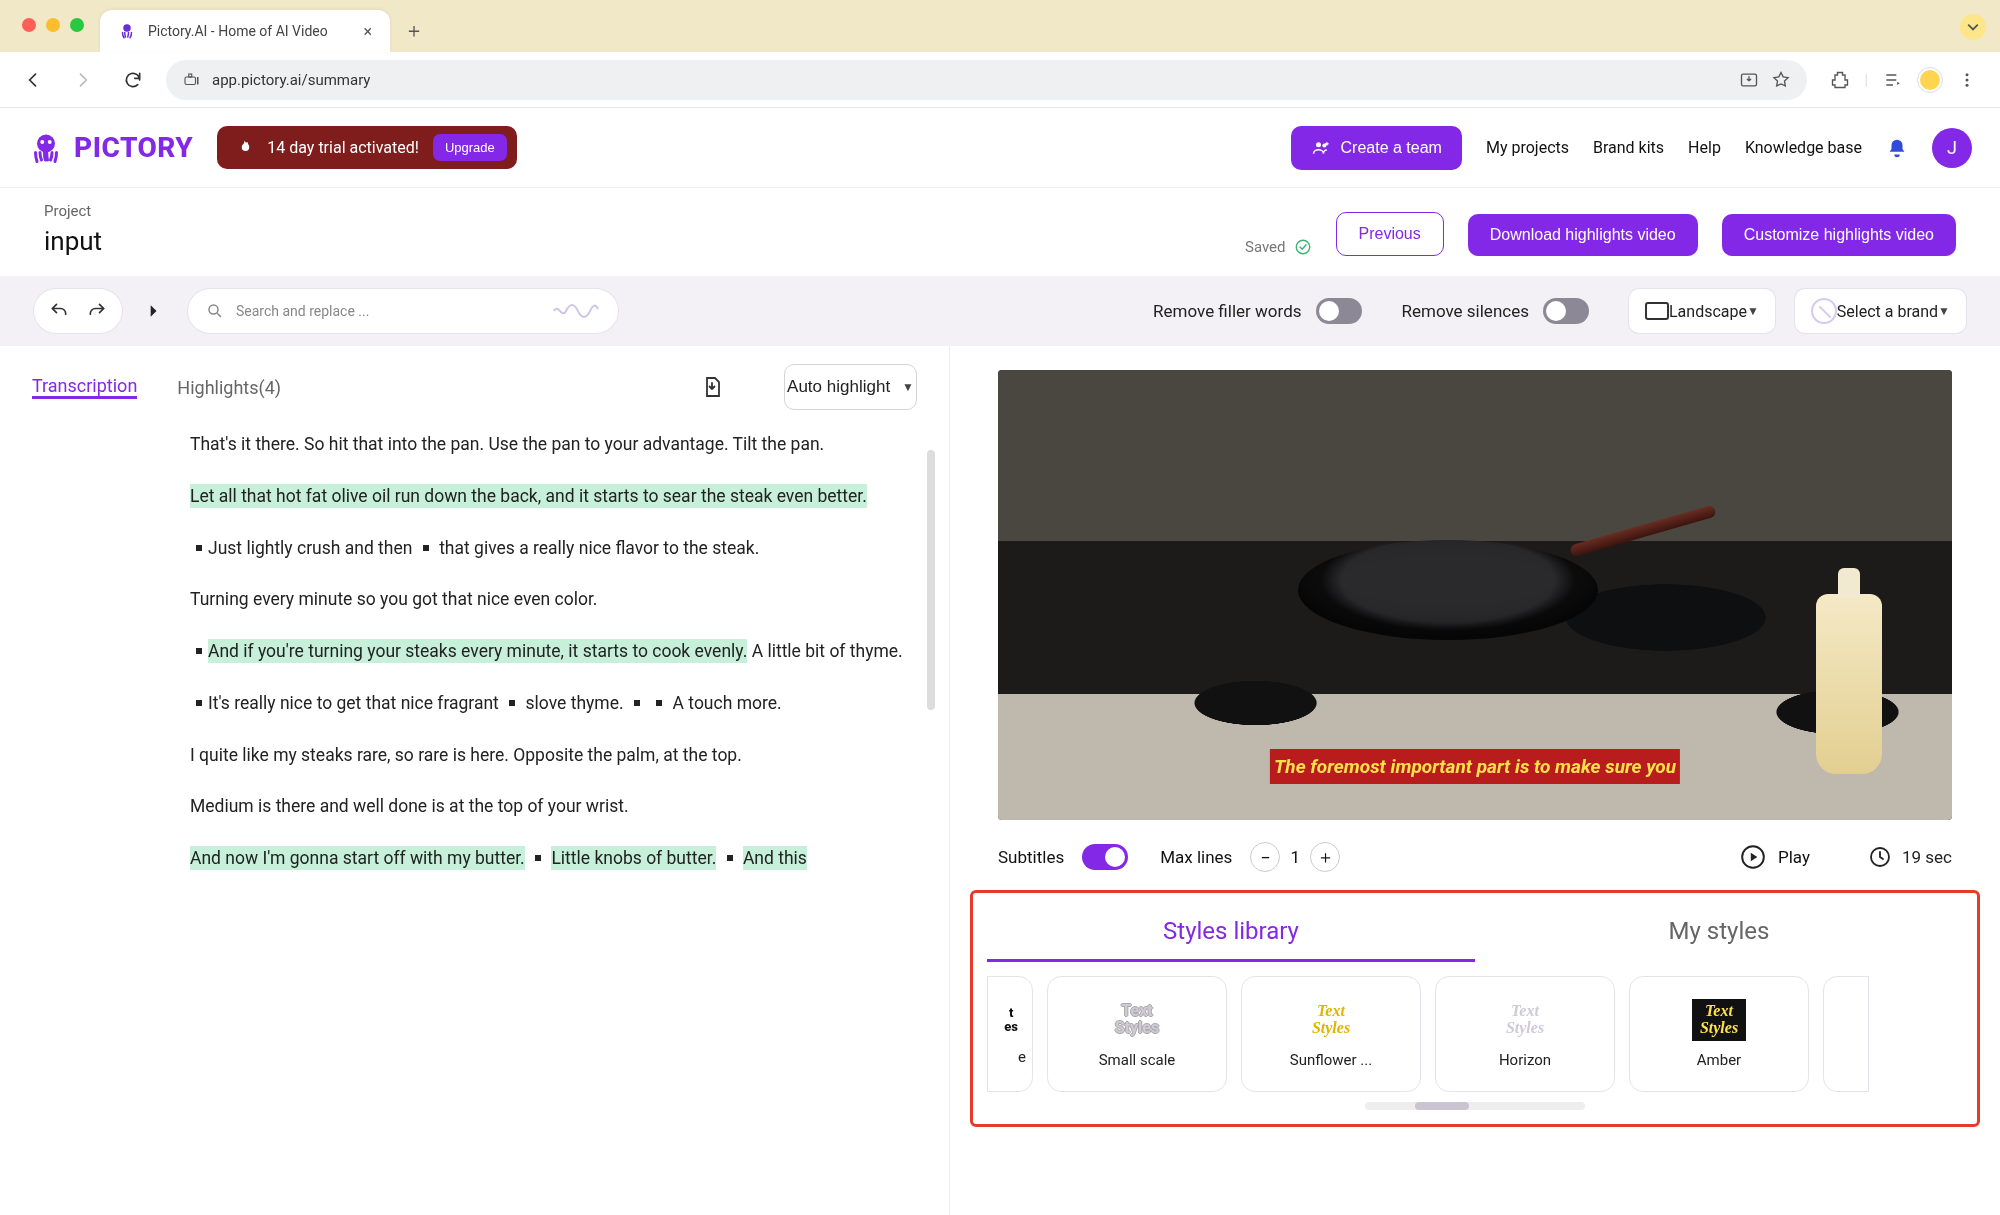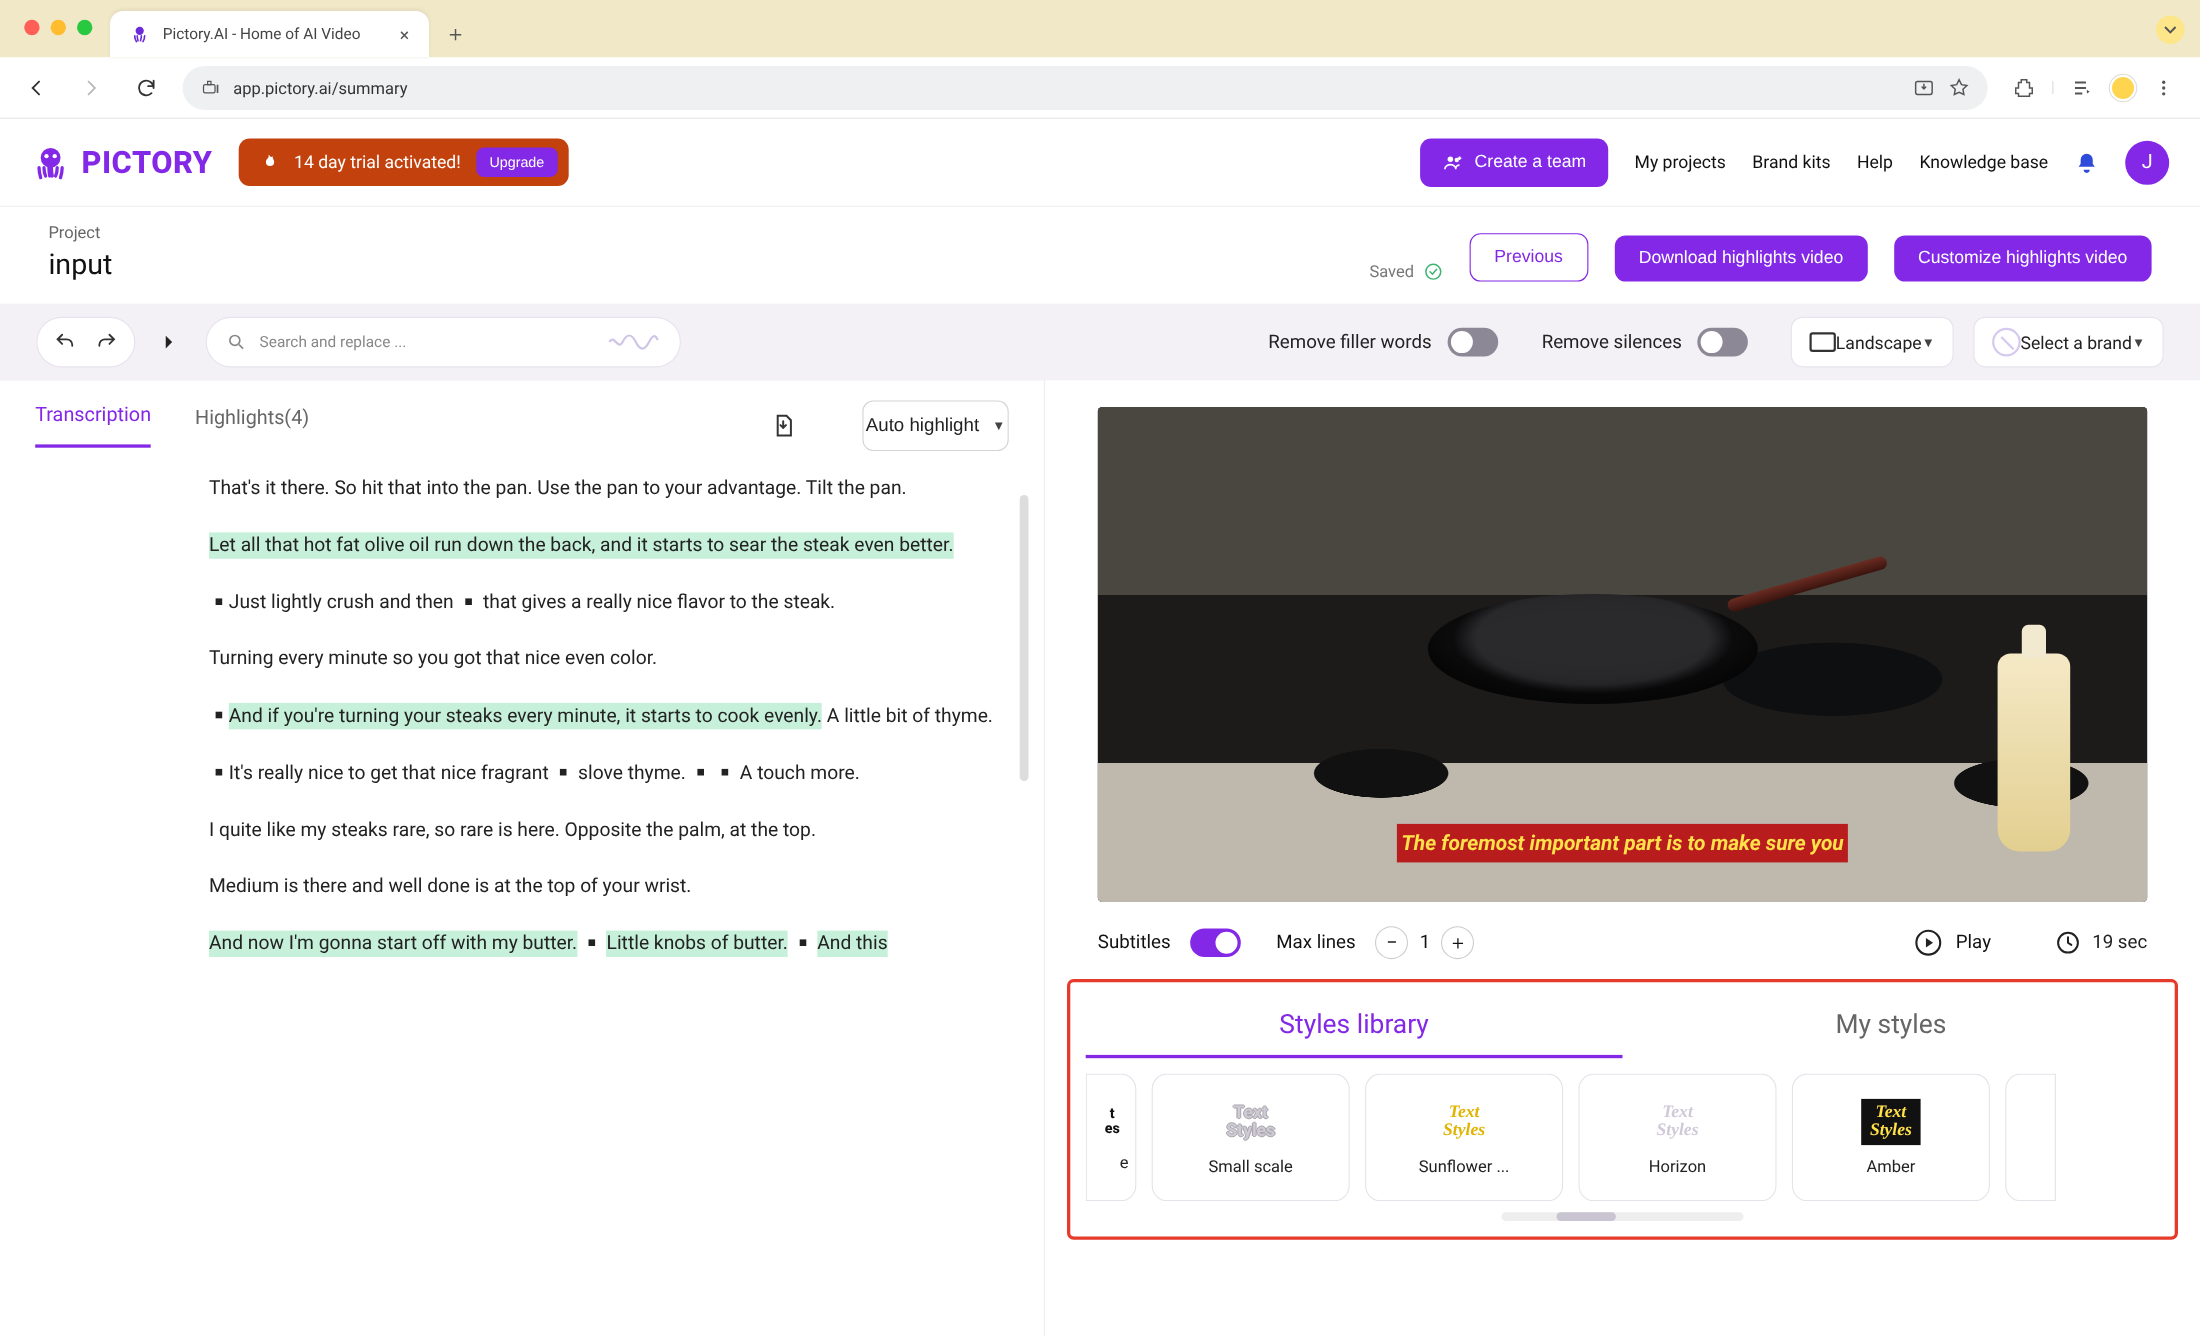--- a/index.html
+++ b/index.html
@@ -22,21 +22,21 @@
   .url{ flex:1; height:40px; background:#eef0f2; border-radius:20px; display:flex; align-items:center; padding:0 16px; gap:12px; color:#333; font-size:15px;}
   .url .info{ color:#555;}
   .url .star{ margin-left:auto; color:#555;}
   .right-ib-group{display:flex; align-items:center; gap:8px;}
   .avatar-sm{width:24px;height:24px;border-radius:50%;background:#ffd54f;border:2px solid #fff;outline:1px solid #ddd;}
 
   
   .app-header{ height:80px; display:flex; align-items:center; padding:0 28px; gap:24px; border-bottom:1px solid #eee;}
   .logo{ display:flex; align-items:center; gap:10px; color:#8328e6; font-weight:800; font-size:28px; letter-spacing:.5px;}
   .logo svg{color:#8328e6;}
-  .trial-pill{ display:flex; align-items:center; gap:14px; background:#c2410c; color:#fff; border-radius:10px; padding:8px 10px 8px 18px; font-size:16px;}
+  .trial-pill{ display:flex; align-items:center; gap:14px; background:#7f1d1d; color:#fff; border-radius:10px; padding:8px 10px 8px 18px; font-size:16px;}
   .upgrade-btn{ background:#8328e6; color:#fff; border:none; border-radius:7px; padding:6px 12px; font-size:13px;}
   .header-spacer{flex:1;}
   .team-btn{ background:#8328e6;color:#fff;border:none;border-radius:10px;padding:12px 20px;font-size:16px;display:flex;align-items:center;gap:10px;}
   .nav-link{ font-size:16px; color:#111; }
   .bell{ color:#2f4bd9; font-size:20px;}
   .avatar-lg{width:40px;height:40px;border-radius:50%;background:#8328e6;color:#fff;display:flex;align-items:center;justify-content:center;font-size:18px;}
 
   
   .project-bar{ display:flex; align-items:flex-end; padding:14px 44px 20px; gap:24px;}
   .proj-left .label{ font-size:15px; color:#666;}
@@ -62,21 +62,21 @@
   .chip{ background:#fff; border-radius:10px; height:44px; display:flex; align-items:center; gap:0; padding:0 16px; box-shadow:0 0 0 1px #e6e2ee; font-size:16px; color:#222;}
   .chip .mono{ width:24px;height:18px;border:2px solid #333;border-radius:3px;}
   .brand-ic{ width:26px;height:26px;border-radius:50%;border:2px solid #d6c9ef; position:relative;}
   .brand-ic::after{content:"";position:absolute;left:4px;top:11px;width:16px;height:2px;background:#d6c9ef;transform:rotate(45deg);}
   .chev{ font-size:12px; color:#444;}
 
   
   .main{ flex:1; display:flex; min-height:0;}
   .left-pane{ flex:0 0 950px; display:flex; flex-direction:column; min-height:0; border-right:1px solid #eee;}
   .tabs-row{ display:flex; align-items:center; padding:18px 32px 0 32px; gap:40px;}
-  .etab{ font-size:18px; color:#666; padding-bottom:16px; }
+  .etab{ font-size:18px; color:#666; }
   .etab.active{ color:#8328e6; border-bottom:3px solid #8328e6;}
   .tabs-spacer{flex:1;}
   .dl-icon{ width:28px; height:28px; display:flex;align-items:center;justify-content:center;color:#333;}
   .auto-btn{ border:1px solid #d4d4d8; background:#fff; border-radius:10px; padding:12px 2px; font-size:17px; display:flex; gap:12px; align-items:center; color:#222;}
 
   .transcript{ padding:20px 42px 20px 190px; overflow:auto; position:relative; font-size:17.5px; line-height:1.7; color:#222;}
   .transcript p{ margin: 0 0 22px 0;}
   .hl{ background:#c6f0d9; padding:2px 0;}
   .dotm{ display:inline-block; width:6px; height:6px; background:#222; margin:0 6px 3px; }
   .scrollbar-fake{ position:absolute; right:14px; top:40px; width:8px; height:260px; background:#ddd; border-radius:4px;}

